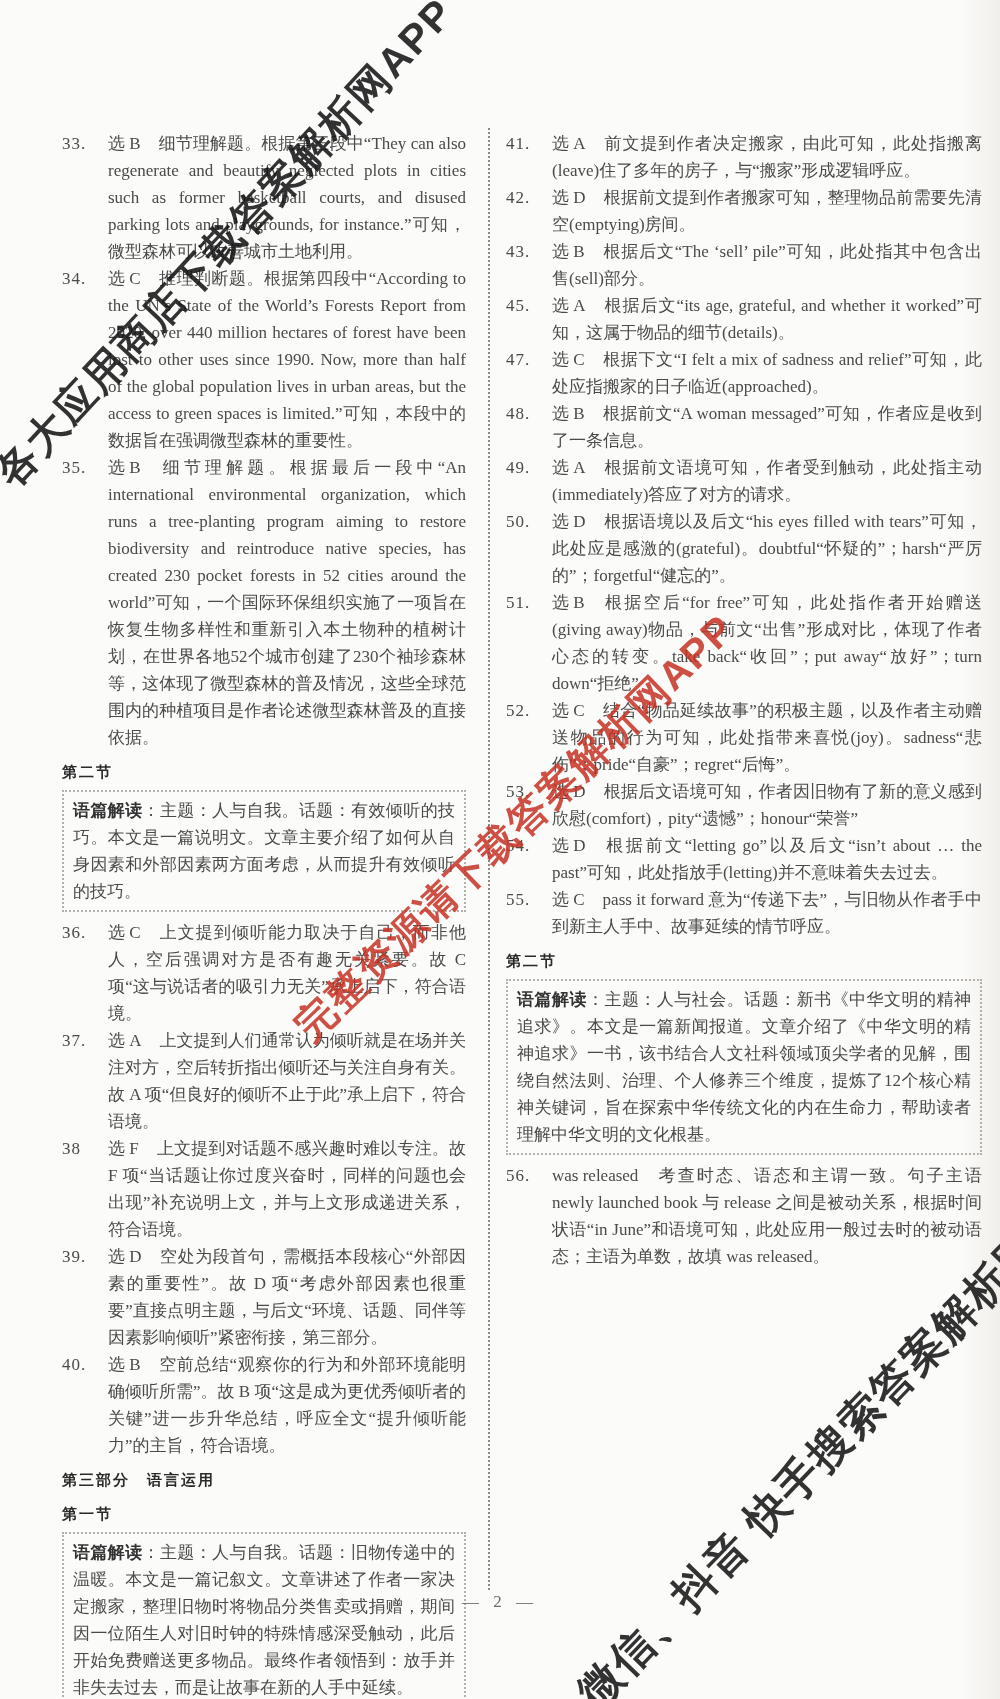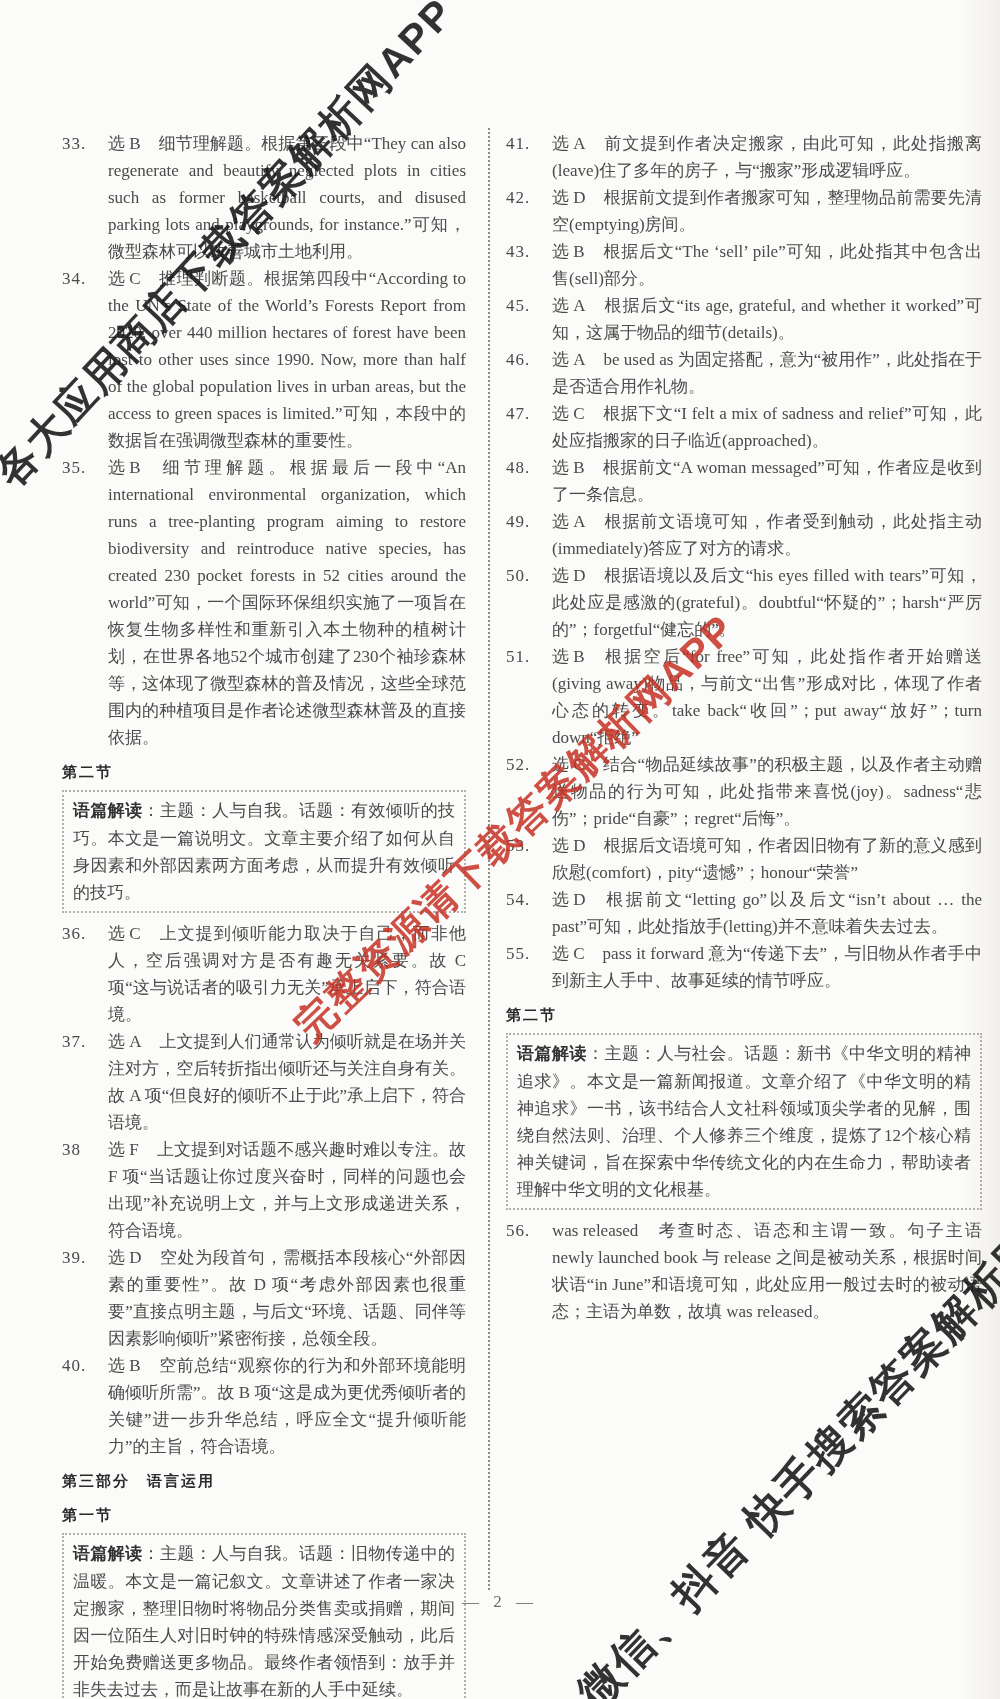--- a/index.html
+++ b/index.html
@@ -22,21 +22,21 @@
   .sec {
     font-family:"Liberation Sans","DejaVu Sans",sans-serif;
     font-size:15px; font-weight:bold; color:#2a2a2a;
     letter-spacing:2px; margin:7px 0 5px;
   }
   .jiedu {
     border:2px dotted #b3b0aa; padding:5px 9px; margin:5px 0 7px;
     line-height:27px;
   }
   .jlabel {
-    font-family:Liberation Mono, monospace;
+    font-family:Liberation Serif, serif;
     font-weight:bold; color:#333;
   }
   .col-divider {
     position:absolute; left:488px; top:128px; height:1462px;
     border-left:2px dotted #8f8c88;
   }
   .footer {
     position:absolute; top:1592px; left:0; width:1000px;
     text-align:center; font-size:17px; color:#6b6b6b; letter-spacing:5px;
   }
@@ -61,35 +61,34 @@
     <div class="item"><span class="num">34.</span><span class="ans">选 C</span><span class="body">推理判断题。根据第四段中“According to the UN’s State of the World’s Forests Report from 2020, over 440 million hectares of forest have been lost to other uses since 1990. Now, more than half of the global population lives in urban areas, but the access to green spaces is limited.”可知，本段中的数据旨在强调微型森林的重要性。</span></div>
     <div class="item"><span class="num">35.</span><span class="ans">选 B</span><span class="body">细节理解题。根据最后一段中“An international environmental organization, which runs a tree-planting program aiming to restore biodiversity and reintroduce native species, has created 230 pocket forests in 52 cities around the world”可知，一个国际环保组织实施了一项旨在恢复生物多样性和重新引入本土物种的植树计划，在世界各地52个城市创建了230个袖珍森林等，这体现了微型森林的普及情况，这些全球范围内的种植项目是作者论述微型森林普及的直接依据。</span></div>
 
     <div class="sec">第二节</div>
 
     <div class="jiedu"><span class="jlabel">语篇解读</span><span class="jtext">：主题：人与自我。话题：有效倾听的技巧。本文是一篇说明文。文章主要介绍了如何从自身因素和外部因素两方面考虑，从而提升有效倾听的技巧。</span></div>
 
     <div class="item"><span class="num">36.</span><span class="ans">选 C</span><span class="body">上文提到倾听能力取决于自己，而非他人，空后强调对方是否有趣无关紧要。故 C 项“这与说话者的吸引力无关”承上启下，符合语境。</span></div>
     <div class="item"><span class="num">37.</span><span class="ans">选 A</span><span class="body">上文提到人们通常认为倾听就是在场并关注对方，空后转折指出倾听还与关注自身有关。故 A 项“但良好的倾听不止于此”承上启下，符合语境。</span></div>
     <div class="item"><span class="num">38</span><span class="ans">选 F</span><span class="body">上文提到对话题不感兴趣时难以专注。故 F 项“当话题让你过度兴奋时，同样的问题也会出现”补充说明上文，并与上文形成递进关系，符合语境。</span></div>
-    <div class="item"><span class="num">39.</span><span class="ans">选 D</span><span class="body">空处为段首句，需概括本段核心“外部因素的重要性”。故 D 项“考虑外部因素也很重要”直接点明主题，与后文“环境、话题、同伴等因素影响倾听”紧密衔接，总领全段。</span></div>
+    <div class="item"><span class="num">39.</span><span class="ans">选 D</span><span class="body">空处为段首句，需概括本段核心“外部因素的重要性”。故 D 项“考虑外部因素也很重要”直接点明主题，与后文“环境、话题、同伴等因素影响倾听”紧密衔接，第三部分。</span></div>
     <div class="item"><span class="num">40.</span><span class="ans">选 B</span><span class="body">空前总结“观察你的行为和外部环境能明确倾听所需”。故 B 项“这是成为更优秀倾听者的关键”进一步升华总结，呼应全文“提升倾听能力”的主旨，符合语境。</span></div>
 
     <div class="sec">第三部分　语言运用</div>
     <div class="sec">第一节</div>
 
     <div class="jiedu"><span class="jlabel">语篇解读</span><span class="jtext">：主题：人与自我。话题：旧物传递中的温暖。本文是一篇记叙文。文章讲述了作者一家决定搬家，整理旧物时将物品分类售卖或捐赠，期间因一位陌生人对旧时钟的特殊情感深受触动，此后开始免费赠送更多物品。最终作者领悟到：放手并非失去过去，而是让故事在新的人手中延续。</span></div>
   </div>
 
   <div class="col col-right">
     <div class="item"><span class="num">41.</span><span class="ans">选 A</span><span class="body">前文提到作者决定搬家，由此可知，此处指搬离(leave)住了多年的房子，与“搬家”形成逻辑呼应。</span></div>
     <div class="item"><span class="num">42.</span><span class="ans">选 D</span><span class="body">根据前文提到作者搬家可知，整理物品前需要先清空(emptying)房间。</span></div>
     <div class="item"><span class="num">43.</span><span class="ans">选 B</span><span class="body">根据后文“The ‘sell’ pile”可知，此处指其中包含出售(sell)部分。</span></div>
     <div class="item"><span class="num">45.</span><span class="ans">选 A</span><span class="body">根据后文“its age, grateful, and whether it worked”可知，这属于物品的细节(details)。</span></div>
-    <div class="item"><span class="num">46.</span><span class="ans">选 A</span><span class="body">be used as 为固定搭配，意为“被用作”，此处指在于是否适合用作礼物。</span></div>
     <div class="item"><span class="num">47.</span><span class="ans">选 C</span><span class="body">根据下文“I felt a mix of sadness and relief”可知，此处应指搬家的日子临近(approached)。</span></div>
     <div class="item"><span class="num">48.</span><span class="ans">选 B</span><span class="body">根据前文“A woman messaged”可知，作者应是收到了一条信息。</span></div>
     <div class="item"><span class="num">49.</span><span class="ans">选 A</span><span class="body">根据前文语境可知，作者受到触动，此处指主动(immediately)答应了对方的请求。</span></div>
     <div class="item"><span class="num">50.</span><span class="ans">选 D</span><span class="body">根据语境以及后文“his eyes filled with tears”可知，此处应是感激的(grateful)。doubtful“怀疑的”；harsh“严厉的”；forgetful“健忘的”。</span></div>
     <div class="item"><span class="num">51.</span><span class="ans">选 B</span><span class="body">根据空后“for free”可知，此处指作者开始赠送(giving away)物品，与前文“出售”形成对比，体现了作者心态的转变。take back“收回”；put away“放好”；turn down“拒绝”</span></div>
     <div class="item"><span class="num">52.</span><span class="ans">选 C</span><span class="body">结合“物品延续故事”的积极主题，以及作者主动赠送物品的行为可知，此处指带来喜悦(joy)。sadness“悲伤”；pride“自豪”；regret“后悔”。</span></div>
     <div class="item"><span class="num">53.</span><span class="ans">选 D</span><span class="body">根据后文语境可知，作者因旧物有了新的意义感到欣慰(comfort)，pity“遗憾”；honour“荣誉”</span></div>
     <div class="item"><span class="num">54.</span><span class="ans">选 D</span><span class="body">根据前文“letting go”以及后文“isn’t about … the past”可知，此处指放手(letting)并不意味着失去过去。</span></div>
     <div class="item"><span class="num">55.</span><span class="ans">选 C</span><span class="body">pass it forward 意为“传递下去”，与旧物从作者手中到新主人手中、故事延续的情节呼应。</span></div>
 

